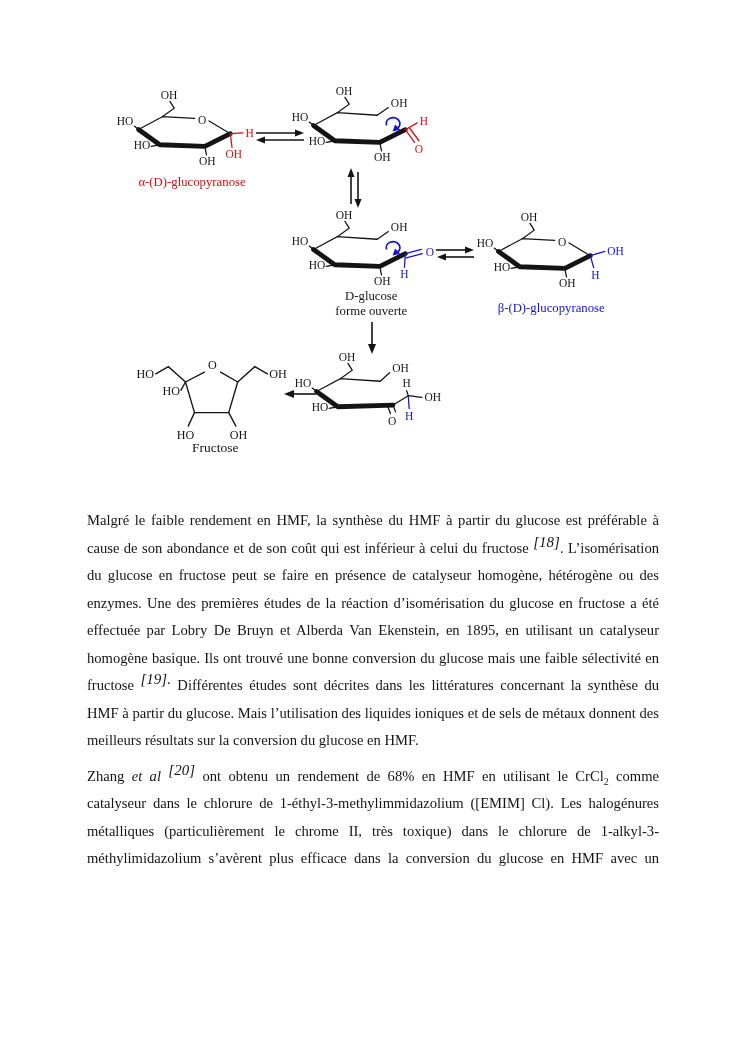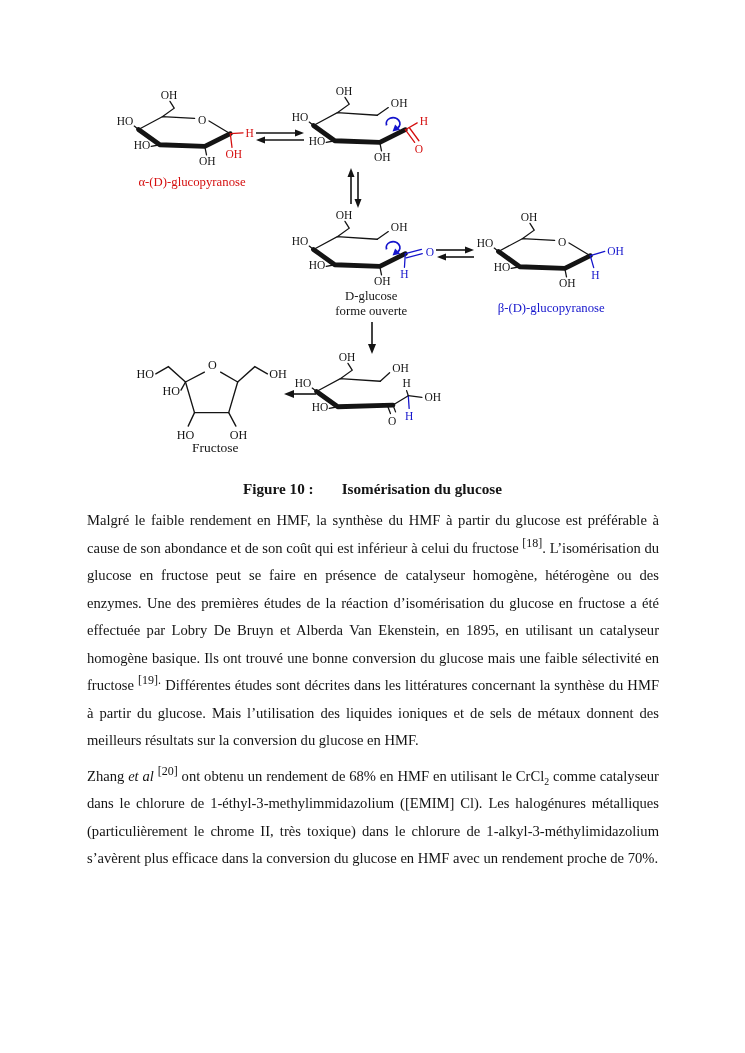--- a/index.html
+++ b/index.html
@@ -20,21 +20,21 @@
   .curve{stroke:var(--blue);stroke-width:2.2;fill:none;}
   .bh{fill:var(--blue);stroke:none;}
   
   .caption{position:absolute;left:0;top:480px;width:745px;text-align:center;
            font-weight:bold;font-size:15.2px;}
   .caption .cap-label{margin-right:28px;}
   
   .bodytext{position:absolute;left:87px;top:507px;width:572px;
             font-size:14.6px;line-height:27.5px;text-align:justify;}
   .bodytext p{margin:0 0 8px 0;}
-  .bodytext sup{font-size:12px;line-height:0;}
+  .bodytext sup{font-size:15px;line-height:0;font-style:italic;}
   .bodytext sub{font-size:9.8px;line-height:0;}
   
   .pagenum{position:absolute;left:653px;top:969px;width:41px;height:28px;
            border:1px solid #a9a9a9;background:#fff;box-sizing:border-box;
            display:flex;align-items:center;justify-content:center;
            font-size:13.5px;color:#141414;}
   .pagenum svg{position:absolute;right:-3px;bottom:-4px;}
 </style>
 </head>
 <body>
@@ -188,23 +188,20 @@
       <path class="bond" d="M103,30 L122,13 L136,21"></path>
       <text class="atom" x="138" y="25" text-anchor="start">OH</text>
       <path class="bond" d="M55,64 L48,79"></path>
       <text class="atom" x="45" y="93" text-anchor="middle">HO</text>
       <path class="bond" d="M93,64 L101,79"></path>
       <text class="atom" x="104" y="93" text-anchor="middle">OH</text>
       <text class="slabel" x="78" y="108" text-anchor="middle">Fructose</text>
     </g>
   </svg>
 
-  <div class="caption">
-    <span class="cap-label">Figure 10 :</span><span>Isomérisation du glucose</span>
-  </div>
 
   <div class="bodytext">
     <p><span>Malgré le faible rendement en HMF, la synthèse du HMF à partir du glucose est préférable à cause de son abondance et de son coût qui est inférieur à celui du fructose </span><sup>[18]</sup><span>. L’isomérisation du glucose en fructose peut se faire en présence de catalyseur homogène, hétérogène ou des enzymes. Une des premières études de la réaction d’isomérisation du glucose en fructose a été effectuée par Lobry De Bruyn et Alberda Van Ekenstein, en 1895, en utilisant un catalyseur homogène basique. Ils ont trouvé une bonne conversion du glucose mais une faible sélectivité en fructose </span><sup>[19].</sup><span> Différentes études sont décrites dans les littératures concernant la synthèse du HMF à partir du glucose. Mais l’utilisation des liquides ioniques et de sels de métaux donnent des meilleurs résultats sur la conversion du glucose en HMF.</span></p>
     <p><span>Zhang </span><i>et al</i><span> </span><sup>[20]</sup><span> ont obtenu un rendement de 68% en HMF en utilisant le CrCl</span><sub>2</sub><span> comme catalyseur dans le chlorure de 1-éthyl-3-methylimmidazolium ([EMIM] Cl). Les halogénures métalliques (particulièrement le chrome II, très toxique) dans le chlorure de 1-alkyl-3-méthylimidazolium s’avèrent plus efficace dans la conversion du glucose en HMF avec un rendement proche de 70%.</span></p>
   </div>
 
   <div class="pagenum">
     <span>7</span>
     <svg width="18" height="17" viewBox="0 0 18 17">
       <polygon points="2,15 16,15 13,2" fill="#cdcdcd" stroke="#8f8f8f" stroke-width="1"></polygon>

